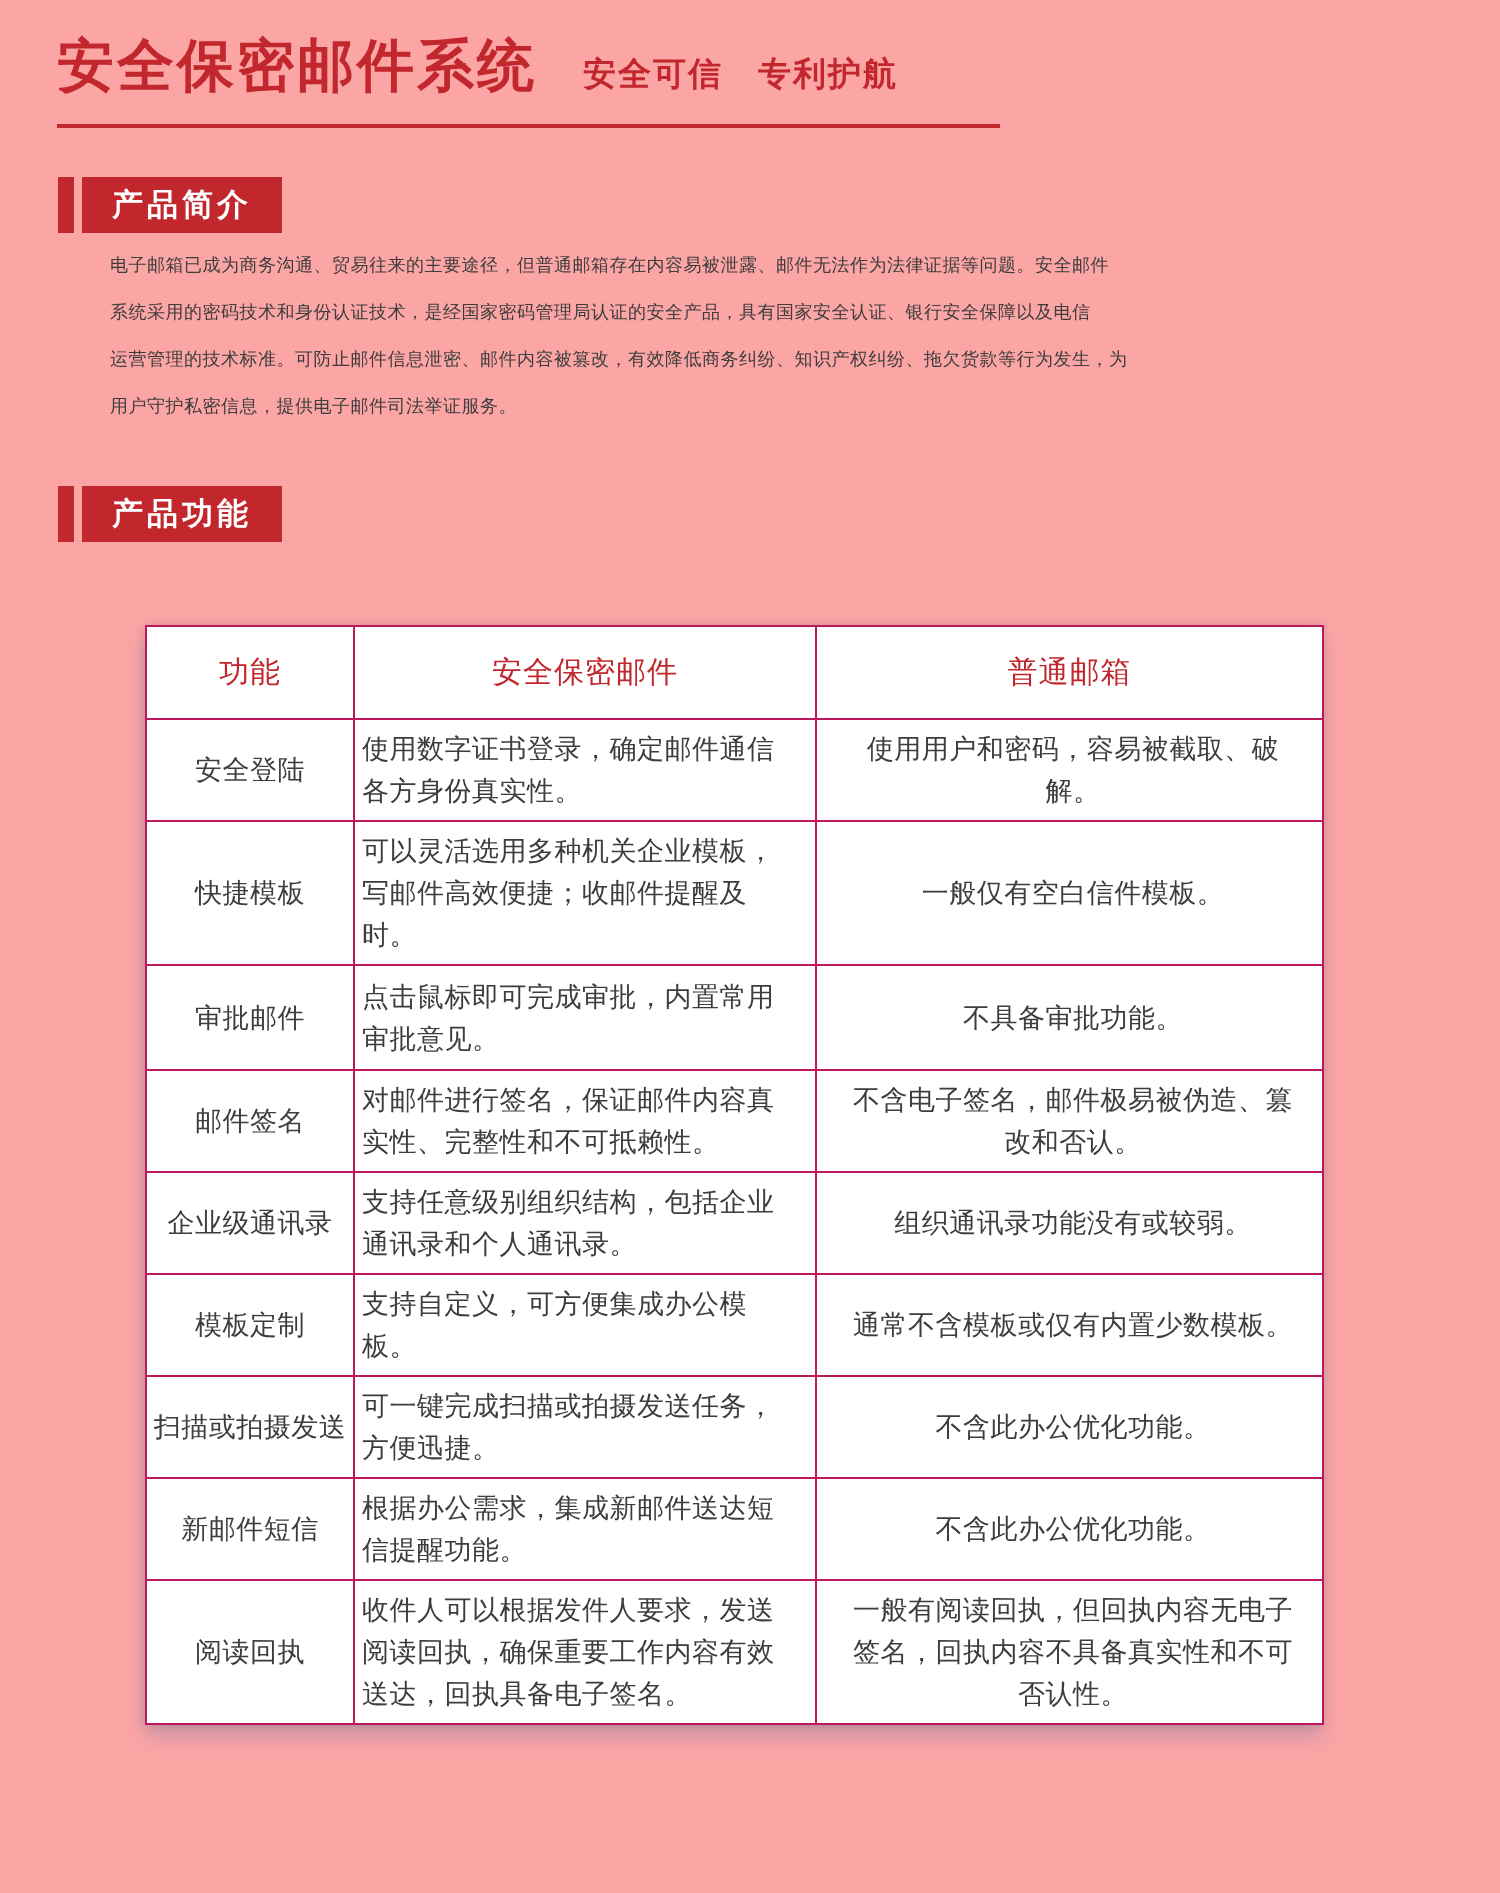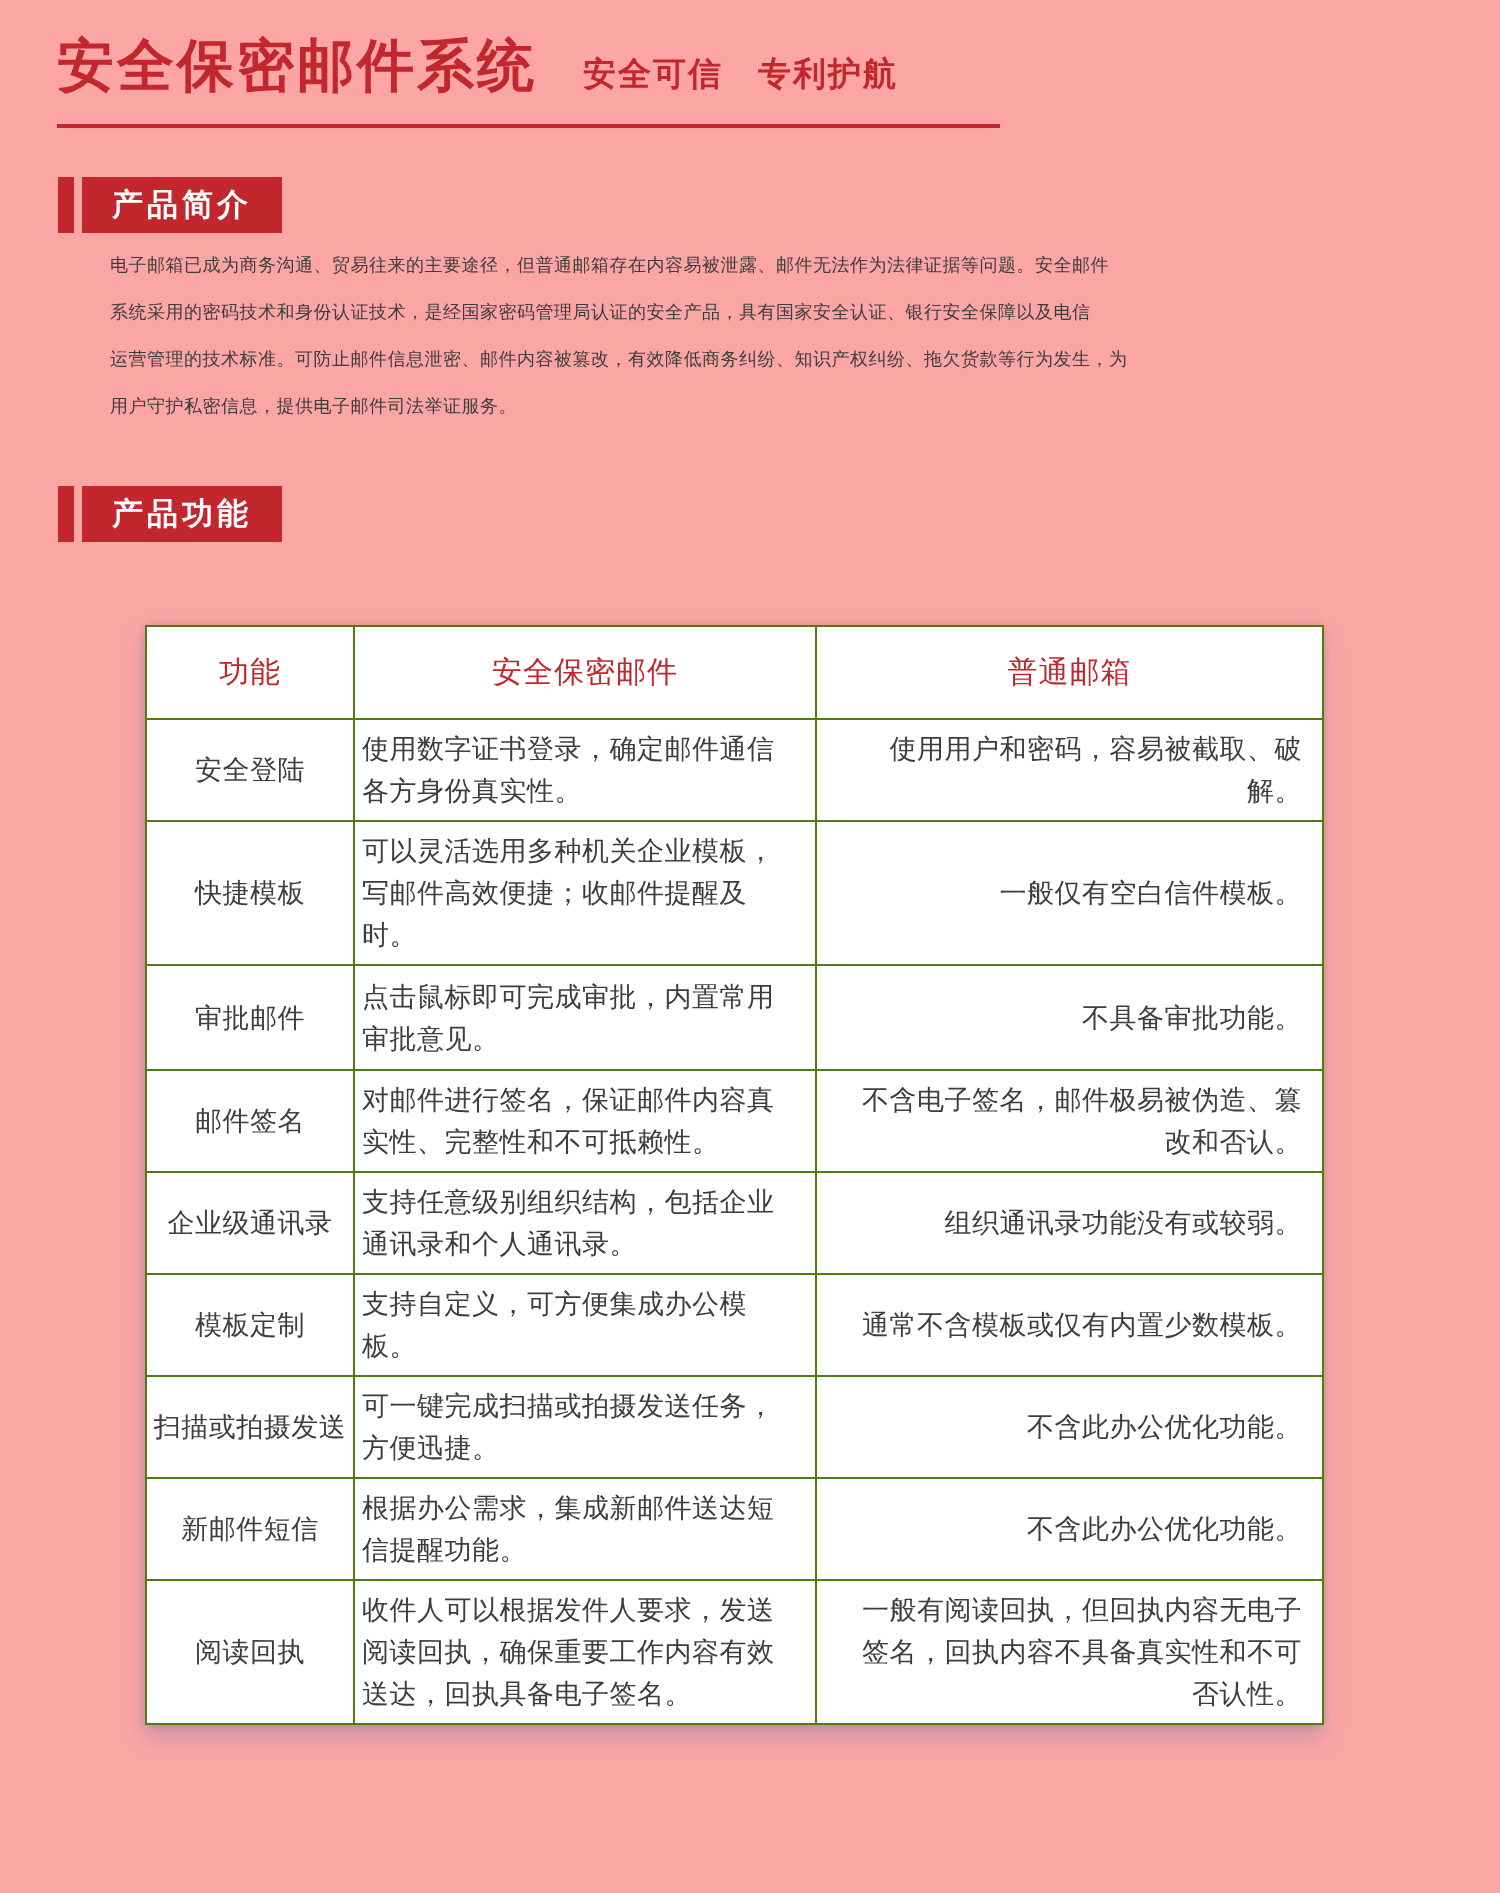--- a/index.html
+++ b/index.html
@@ -46,37 +46,37 @@
   .table-wrap{
     position:absolute;left:145px;top:625px;width:1177px;
     background:#ffffff;
     box-shadow:0 0 9px rgba(0,0,0,0.13), 0 12px 20px rgba(140,130,170,0.45);
   }
   table.features{
     border-collapse:collapse;width:1177px;table-layout:fixed;
     background:#fff;
   }
   table.features th, table.features td{
-    border:2px solid #4d7c0f;
+    border:2px solid #be185d;
     font-weight:normal;
   }
   table.features th{
     height:89px;color:#C1272D;font-size:30px;letter-spacing:1px;
     text-align:center;
   }
   table.features td{
     font-size:27px;line-height:42px;color:#3d3d3d;
     letter-spacing:0.5px;vertical-align:middle;
   }
   col.c-feature{width:208px;}
   col.c-secure{width:462px;}
   col.c-normal{width:507px;}
   td.col-feature{text-align:center;color:#333333;padding:8px 6px;}
   td.col-secure{text-align:left;padding:8px 22px 8px 7px;}
-  td.col-normal{text-align:right;padding:8px 20px 8px 27px;}
+  td.col-normal{text-align:center;padding:8px 20px 8px 27px;}
   
   tbody tr:nth-child(1) td{height:81px;}
   tbody tr:nth-child(2) td{height:81px;}
   tbody tr:nth-child(3) td{height:87px;}
   tbody tr:nth-child(4) td{height:80px;}
   tbody tr:nth-child(5) td{height:81px;}
   tbody tr:nth-child(6) td{height:80px;}
   tbody tr:nth-child(7) td{height:63px;}
   tbody tr:nth-child(8) td{height:76px;}
   tbody tr:nth-child(9) td{height:65px;}

